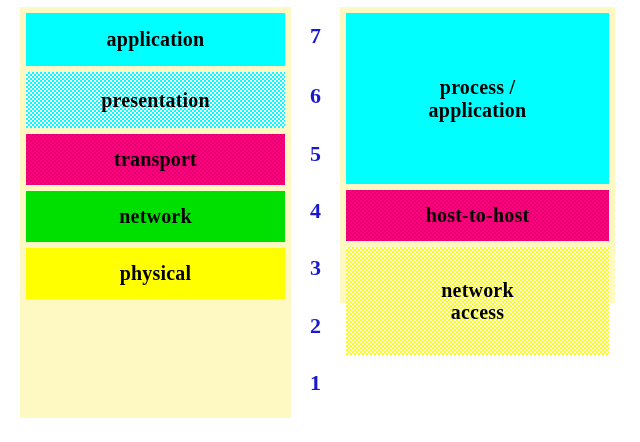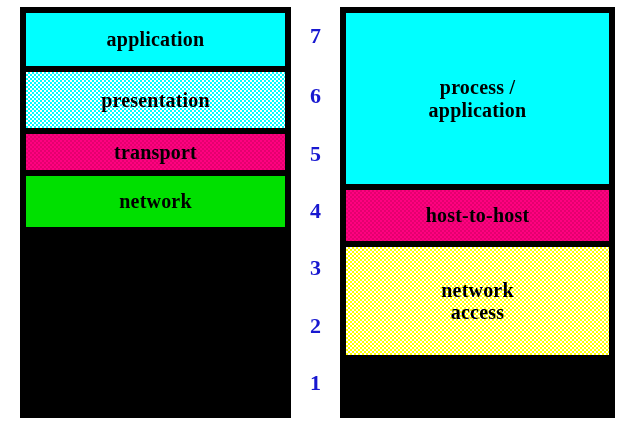--- a/index.html
+++ b/index.html
@@ -19,35 +19,35 @@
     position: absolute;
     left: 0;
     top: 0;
     width: 640px;
     height: 442px;
   }
 
   
   .stack {
     position: absolute;
-    background: #000000;
+    background: #fef9c3;
     box-sizing: border-box;
   }
   #osi-stack {
     left: 20px;
     top: 7px;
     width: 271px;
     height: 411px;
     padding: 6px;
   }
   #tcpip-stack {
     left: 340px;
     top: 7px;
     width: 275px;
-    height: 411px;
+    height: 296px;
     padding: 6px;
   }
 
   .layer {
     position: relative;
     box-sizing: border-box;
     display: flex;
     align-items: center;
     justify-content: center;
     text-align: center;
@@ -126,29 +126,32 @@
 
     <div class="layer fill-cyan" style="height:53px">
       <span class="layer-label">application</span>
     </div>
 
     <div class="layer fill-cyan-dither" style="height:56px">
       <span class="layer-label">presentation</span>
     </div>
 
 
-    <div class="layer fill-pink-dither" style="height:36px">
+    <div class="layer fill-pink-dither" style="height:51px">
       <span class="layer-label">transport</span>
     </div>
 
     <div class="layer fill-green" style="height:51px">
       <span class="layer-label">network</span>
     </div>
 
 
+    <div class="layer fill-yellow" style="height:51px">
+      <span class="layer-label">physical</span>
+    </div>
 
   </div>
 
   <div id="layer-numbers">
     <div class="layer-number" style="top:18px">7</div>
     <div class="layer-number" style="top:78px">6</div>
     <div class="layer-number" style="top:136px">5</div>
     <div class="layer-number" style="top:193px">4</div>
     <div class="layer-number" style="top:250px">3</div>
     <div class="layer-number" style="top:308px">2</div>

